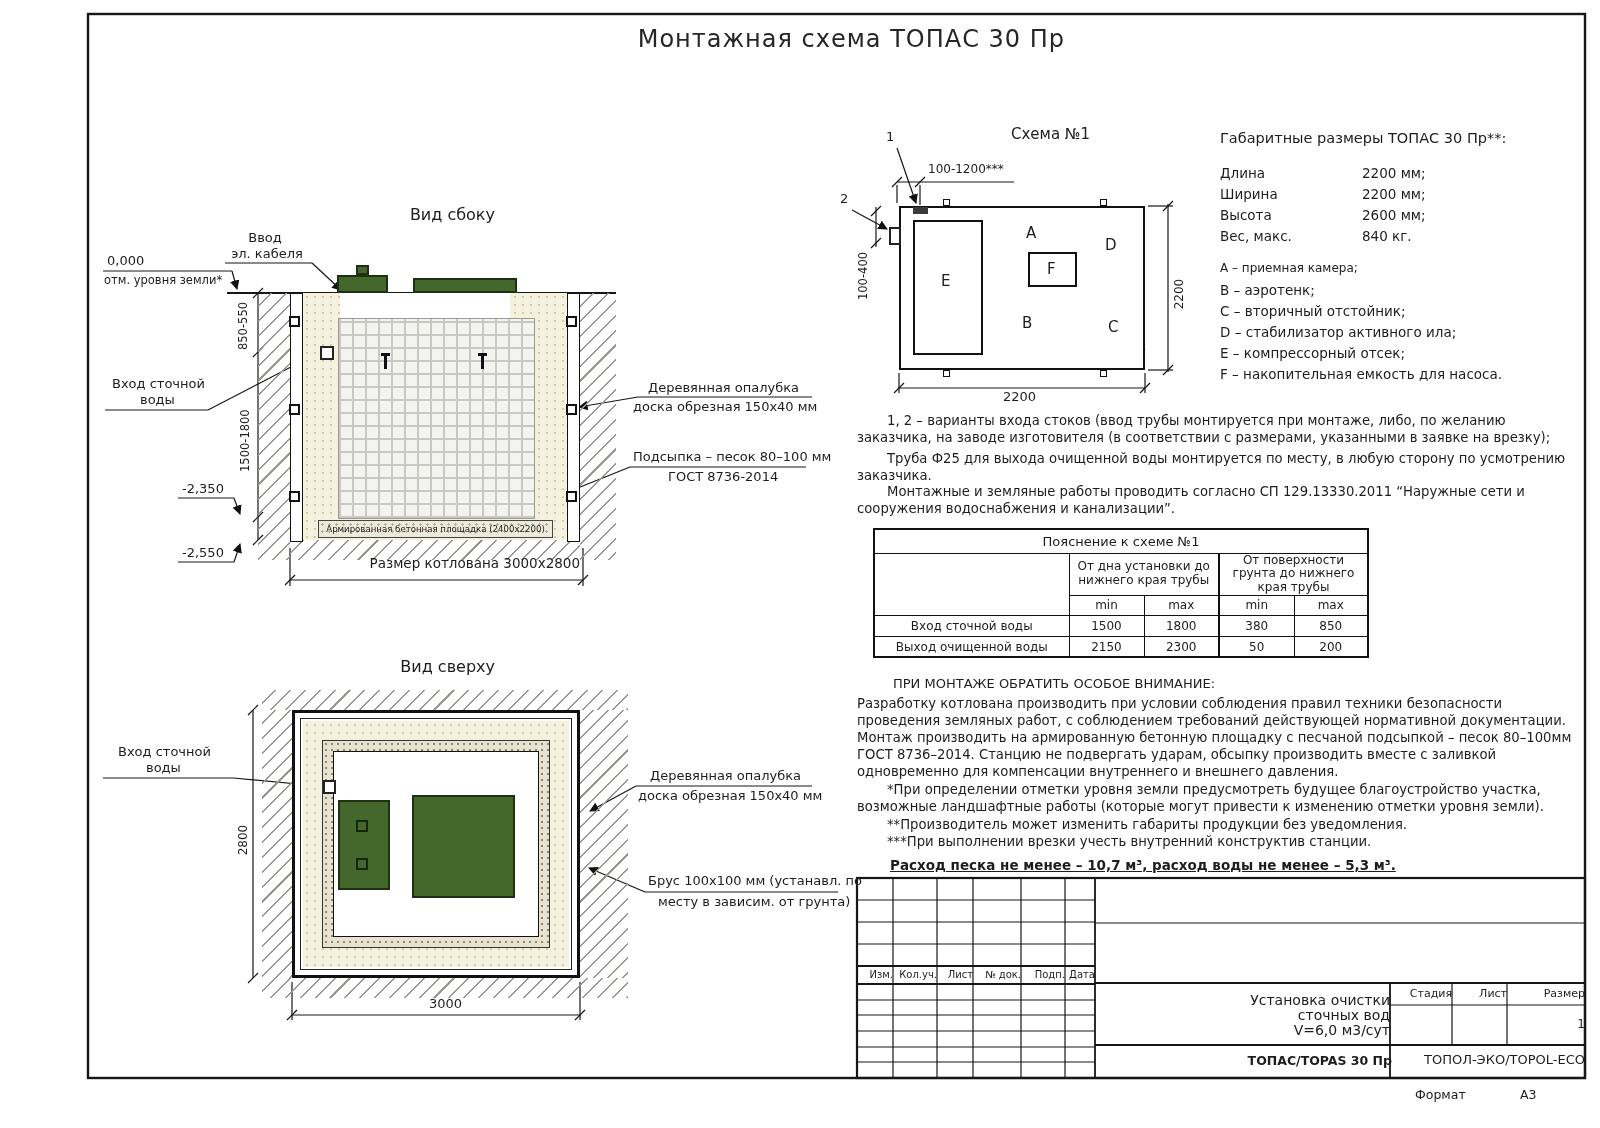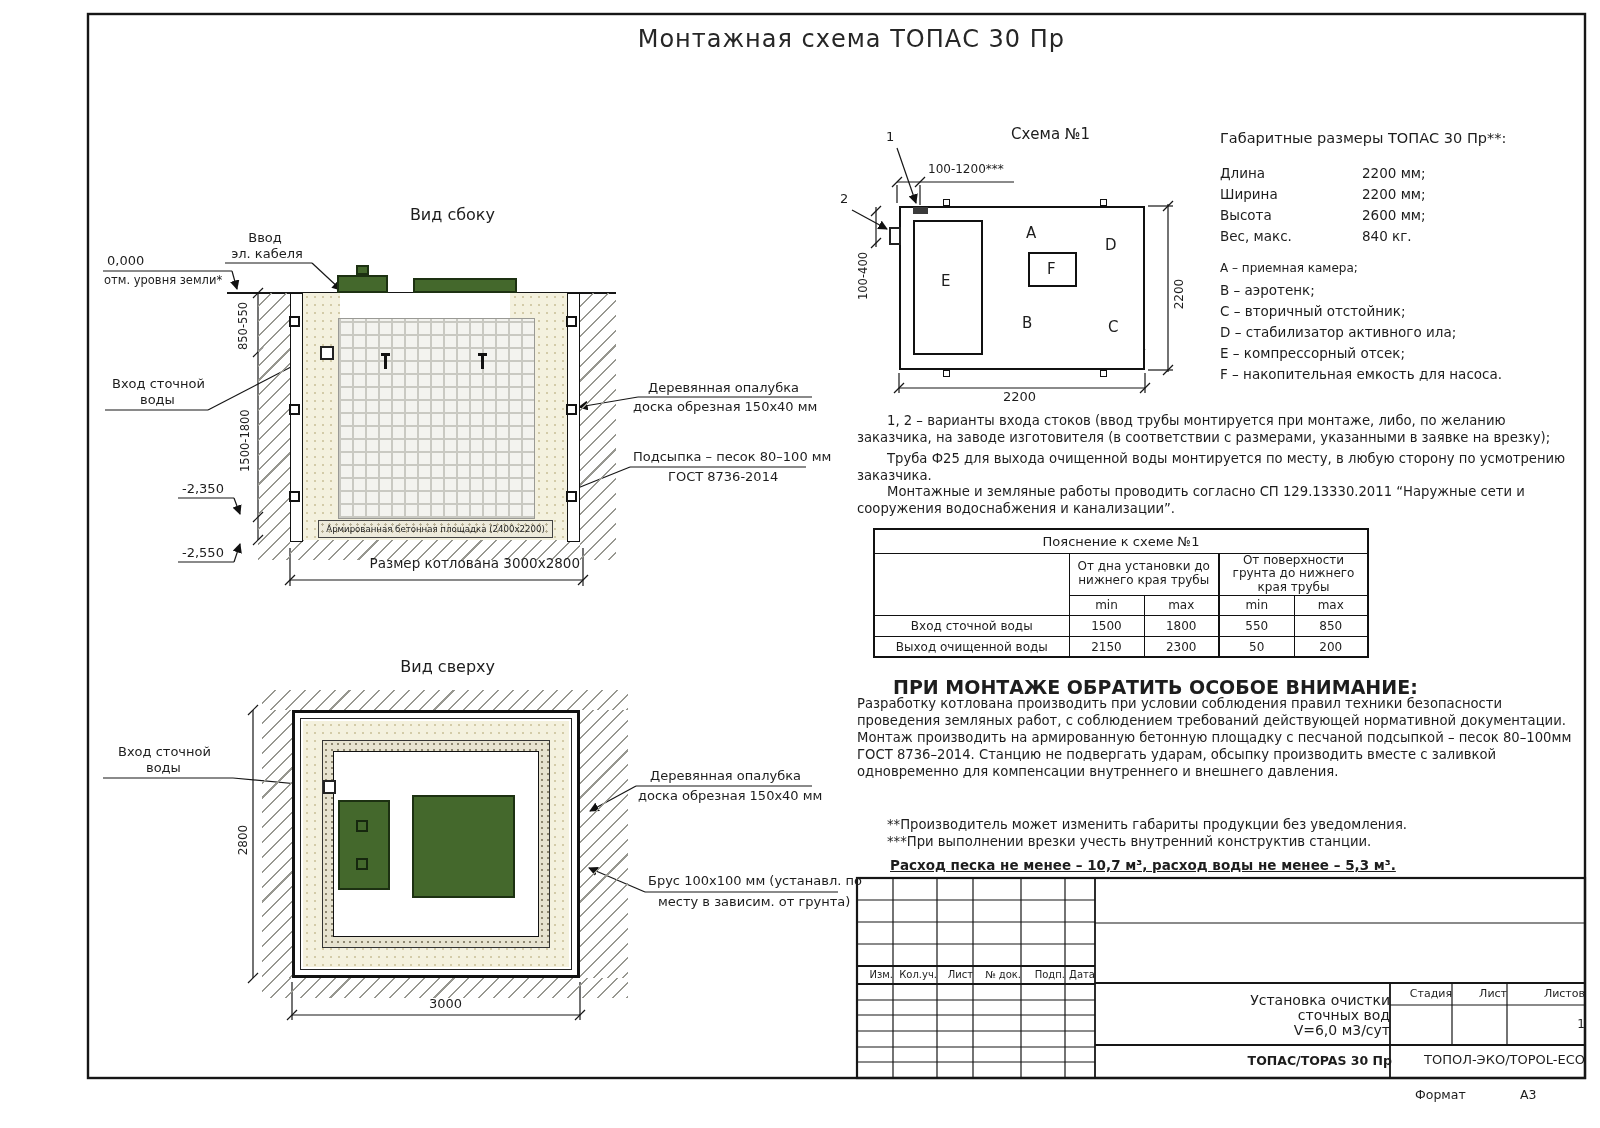--- a/index.html
+++ b/index.html
@@ -310,53 +310,54 @@
     <tr style="height:20px">
       <td>min</td>
       <td>max</td>
       <td class="thickl">min</td>
       <td>max</td>
     </tr>
     <tr style="height:21px">
       <td class="lbl">Вход сточной воды</td>
       <td>1500</td>
       <td>1800</td>
-      <td class="thickl">550</td>
+      <td class="thickl">380</td>
       <td>850</td>
     </tr>
     <tr style="height:21px">
       <td class="lbl">Выход очищенной воды</td>
       <td>2150</td>
       <td>2300</td>
       <td class="thickl">50</td>
       <td>200</td>
     </tr>
   </tbody>
     </table>
 
-  <div class="t" style="left:893px;top:677px;font-weight:700;font-size:19px">ПРИ МОНТАЖЕ ОБРАТИТЬ ОСОБОЕ ВНИМАНИЕ:</div>
+  <div class="t" style="left:893px;top:677px;font-weight:400;font-size:13px">ПРИ МОНТАЖЕ ОБРАТИТЬ ОСОБОЕ ВНИМАНИЕ:</div>
   <div class="para" style="left:857px;top:695px;width:722px">Разработку котлована производить при условии соблюдения правил техники безопасности проведения земляных работ, с соблюдением требований действующей нормативной документации.  Монтаж производить на армированную бетонную площадку с песчаной подсыпкой – песок 80–100мм ГОСТ 8736–2014. Станцию не подвергать ударам, обсыпку производить вместе с заливкой одновременно для компенсации внутреннего и внешнего давления.</div>
+  <div class="para ind" style="left:857px;top:781px;width:722px">*При определении отметки уровня земли предусмотреть будущее благоустройство участка, возможные ландшафтные работы (которые могут привести к изменению отметки уровня земли).</div>
   <div class="para ind" style="left:857px;top:816px;width:722px">**Производитель может изменить габариты продукции без уведомления.</div>
   <div class="para ind" style="left:857px;top:833px;width:722px">***При выполнении врезки учесть внутренний конструктив станции.</div>
   <div class="t u" style="left:890px;top:858px;font-size:13.5px;font-weight:600">Расход песка не менее – 10,7 м³, расход воды не менее – 5,3 м³.</div>
 
   <div class="t c" style="left:857px;top:969px;width:36px;font-size:10px">Изм.</div>
   <div class="t c" style="left:893px;top:969px;width:44px;font-size:10px">Кол.уч.</div>
   <div class="t c" style="left:937px;top:969px;width:36px;font-size:10px">Лист</div>
   <div class="t c" style="left:973px;top:969px;width:48px;font-size:10px">№ док.</div>
   <div class="t c" style="left:1021px;top:969px;width:44px;font-size:10px">Подп.</div>
   <div class="t c" style="left:1065px;top:969px;width:30px;font-size:10px">Дата</div>
 
   <div class="t c" style="left:1095px;top:992px;width:295px;font-size:14px">Установка очистки</div>
   <div class="t c" style="left:1095px;top:1007px;width:295px;font-size:14px">сточных вод</div>
   <div class="t c" style="left:1095px;top:1022px;width:295px;font-size:14px">V=6,0 м3/сут</div>
 
   <div class="t c" style="left:1390px;top:988px;width:62px;font-size:11px">Стадия</div>
   <div class="t c" style="left:1452px;top:988px;width:55px;font-size:11px">Лист</div>
-  <div class="t c" style="left:1507px;top:988px;width:78px;font-size:11px">Листов</div>
+  <div class="t c" style="left:1507px;top:988px;width:78px;font-size:11px">Размер</div>
   <div class="t c" style="left:1507px;top:1018px;width:78px;font-size:12px">1</div>
 
   <div class="t c" style="left:1095px;top:1054px;width:297px;font-size:12.5px;font-weight:700">ТОПАС/TOPAS 30 Пр</div>
   <div class="t c" style="left:1390px;top:1053px;width:195px;font-size:13px">ТОПОЛ-ЭКО/TOPOL-ECO</div>
 
   <div class="t" style="left:1415px;top:1088px;font-size:12.5px">Формат</div>
   <div class="t" style="left:1520px;top:1088px;font-size:12.5px">А3</div>
 
 </div>
 

